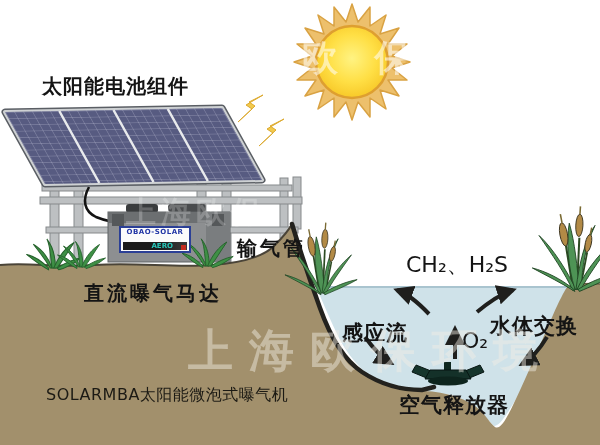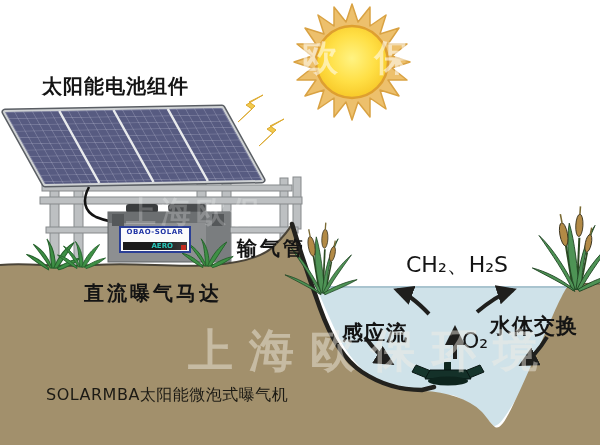--- a/index.html
+++ b/index.html
@@ -177,19 +177,20 @@
     </div>
   </div>
 
   <div class="lbl cn" id="lbl-solar">太阳能电池组件</div>
   <div class="lbl cn" id="lbl-pipe">输气管</div>
   <div class="lbl cn" id="lbl-motor">直流曝气马达</div>
   <div class="lbl" id="lbl-gas">CH₂、H₂S</div>
   <div class="lbl cn" id="lbl-flow">感应流</div>
   <div class="lbl cn" id="lbl-exch">水体交换</div>
   <div class="lbl" id="lbl-o2">O₂</div>
+  <div class="lbl cn" id="lbl-air">空气释放器</div>
   <div class="lbl" id="lbl-title">SOLARMBA太阳能微泡式曝气机</div>
 
   <div class="wm" id="wm-sun">欧 保</div>
   <div class="wm" id="wm-frame">上海欧保</div>
   <div class="wm" id="wm-main">上海欧保环境</div>
 
 </div>
 
 </body></html>

